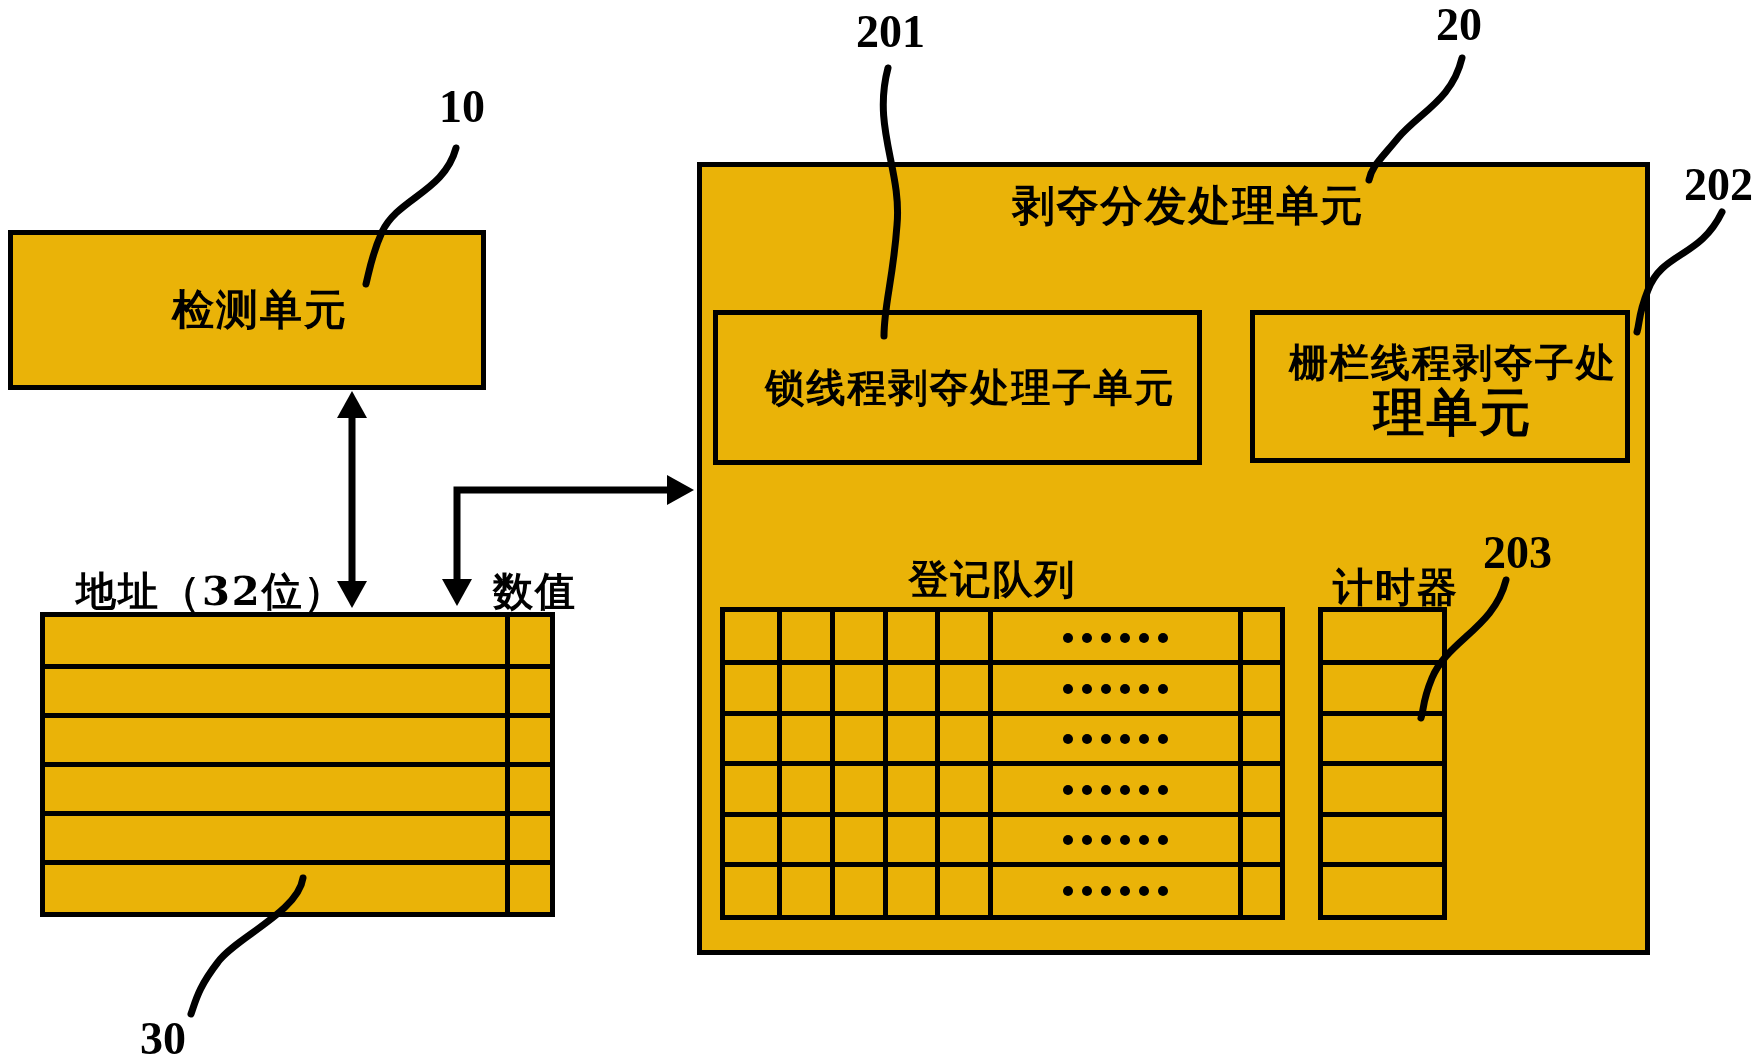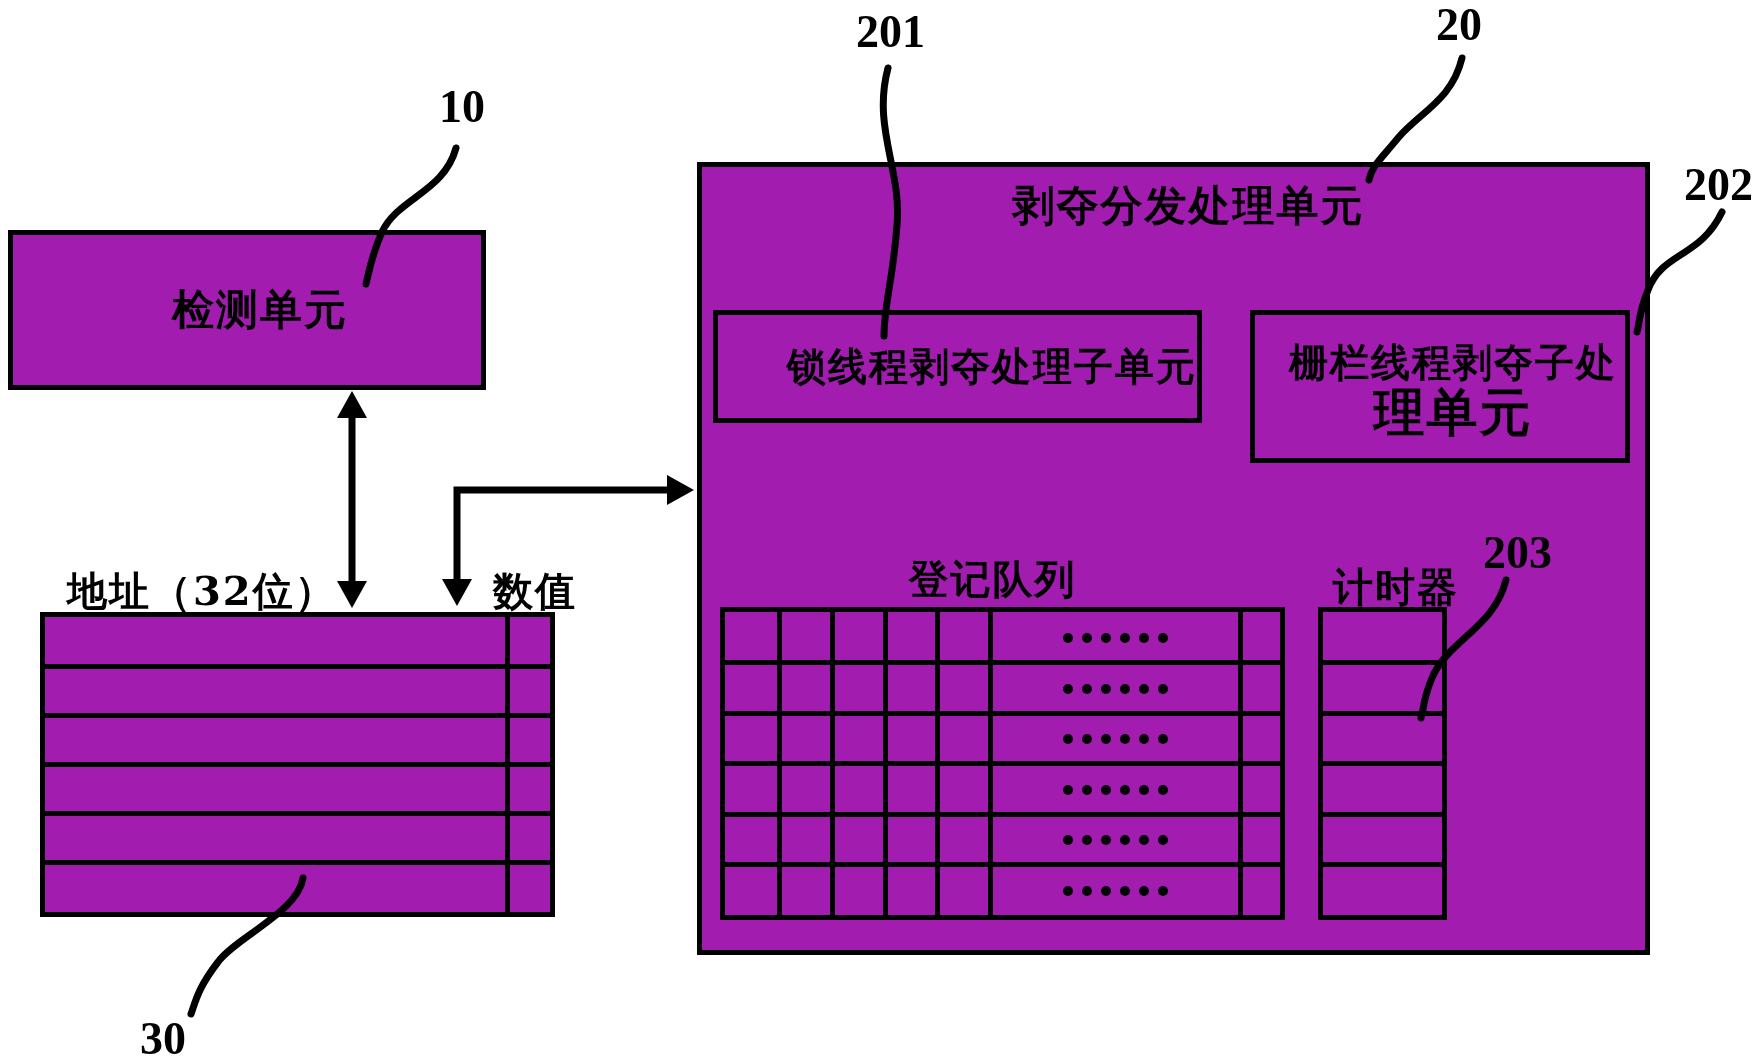--- a/index.html
+++ b/index.html
@@ -1,20 +1,20 @@
 <!DOCTYPE html>
 <html><head>
 <meta charset="utf-8">
 <style>
   html,body{margin:0;padding:0;background:#fff;}
   .canvas{
     position:relative;width:1761px;height:1062px;background:#fff;overflow:hidden;
     font-family:"DejaVu Serif","Liberation Serif",serif;color:#000;
   }
-  .box{position:absolute;border:5px solid #000;box-sizing:border-box;background:#a21caf;padding-left:11px;}
+  .box{position:absolute;border:5px solid #000;box-sizing:border-box;background:#eab308;padding-left:11px;}
   .lbl{position:absolute;font-weight:bold;color:#000;white-space:nowrap;}
   .cjk{font-size:40px;letter-spacing:2px;margin-left:15px;}
   .num{font-size:46px;font-family:"Liberation Serif","DejaVu Serif",serif;}
   .center{display:flex;align-items:center;justify-content:center;text-align:center;}
   .hline{position:absolute;left:0;width:100%;height:5px;background:#000;}
   .vline{position:absolute;top:0;height:100%;width:5px;background:#000;}
   .dotrow{position:absolute;display:flex;gap:9px;align-items:center;justify-content:center;}
   .dot{width:10px;height:10px;border-radius:50%;background:#000;}
   svg.overlay{position:absolute;left:0;top:0;pointer-events:none;}
 </style>
@@ -28,21 +28,21 @@
   </div>
 
   <div class="lbl num" style="left:432px;top:80px;margin-left:7px;">10</div>
 
   <div class="box" style="left:697px;top:162px;width:953px;height:793px;"></div>
 
   <div class="lbl cjk" style="left:697px;top:178px;width:953px;text-align:center;font-size:42px;">剥夺分发处理单元</div>
 
   <div class="lbl num" style="left:1436px;top:-2px;">20</div>
 
-  <div class="box center" style="left:713px;top:310px;width:489px;height:113px;justify-content:flex-end;">
+  <div class="box center" style="left:713px;top:310px;width:489px;height:155px;">
     <span class="lbl cjk" style="position:static;font-size:39px;">锁线程剥夺处理子单元</span>
   </div>
   <div class="lbl num" style="left:856px;top:5px;">201</div>
 
   <div class="box" style="left:1250px;top:310px;width:380px;height:153px;">
     <div style="width:100%;height:100%;display:flex;flex-direction:column;align-items:center;justify-content:center;line-height:50px;">
       <span class="lbl cjk" style="position:static;font-size:39px;">栅栏线程剥夺子处</span>
       <span class="lbl cjk" style="position:static;font-size:51px;">理单元</span>
     </div>
   </div>
@@ -114,21 +114,21 @@
   <div class="lbl cjk" style="left:1318px;top:560px;width:129px;text-align:left;">计时器</div>
   <div class="box" id="timer-table" style="left:1318px;top:607px;width:129px;height:313px;">
       <div class="hline" style="top: 48px;"></div>
       <div class="hline" style="top: 99px;"></div>
       <div class="hline" style="top: 149px;"></div>
       <div class="hline" style="top: 200px;"></div>
       <div class="hline" style="top: 250px;"></div>
     </div>
   <div class="lbl num" style="left:1483px;top:526px;">203</div>
 
-  <div class="lbl cjk" style="left:52px;top:564px;">地址（32位）</div>
+  <div class="lbl cjk" style="left:61px;top:564px;">地址（32位）</div>
   <div class="lbl cjk" style="left:470px;top:564px;width:100px;text-align:center;">数值</div>
 
   <div class="box" id="memory-table" style="left:40px;top:612px;width:515px;height:305px;">
       <div class="hline" style="top: 47px;"></div>
       <div class="hline" style="top: 96px;"></div>
       <div class="hline" style="top: 145px;"></div>
       <div class="hline" style="top: 194px;"></div>
       <div class="hline" style="top: 243px;"></div>
       <div class="vline" style="left: 459.5px;"></div>
     </div>

